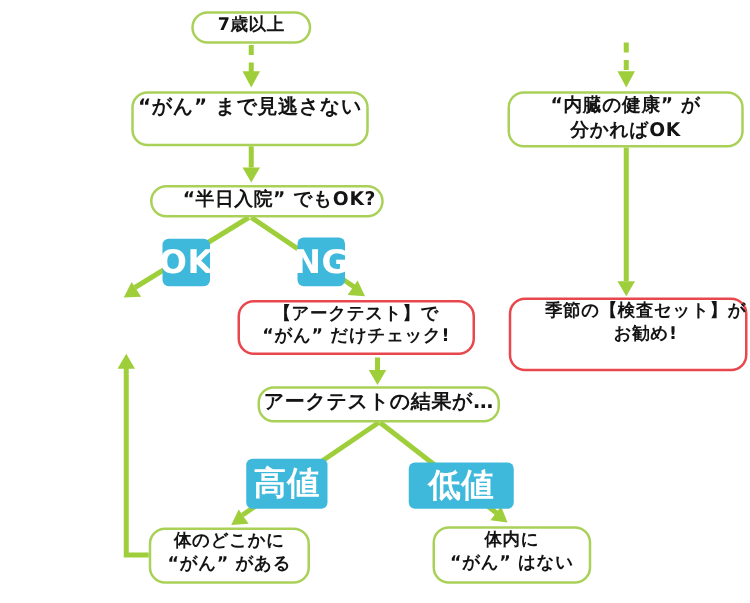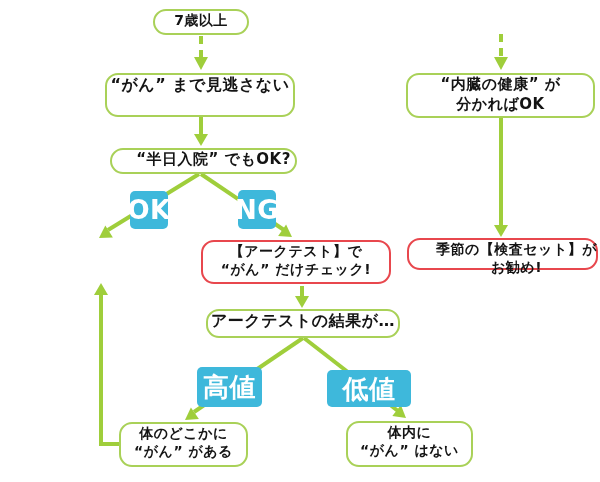--- a/index.html
+++ b/index.html
@@ -109,26 +109,26 @@
   </svg>
 
   <div class="node green-box fs14" style="left:153px; top:9px; width:96px; height:26px;">
     <span>7歳以上</span>
   </div>
 
   <div class="node green-box fs16" style="left:105px; top:73px; width:190px; height:44px;">
     <span>“がん” まで見逃さない</span>
   </div>
 
-  <div class="node green-box fs15" style="left:110px; top:148px; width:187px; height:26px;padding-left:20px;">
+  <div class="node green-box fs15" style="left:120px; top:148px; width:187px; height:26px;padding-left:20px;">
     <span>“半日入院” でもOK?</span>
   </div>
 
 
-  <div class="node red-box fs14" style="left:201px; top:240px; width:190px; height:44px;">
+  <div class="node red-box fs14" style="left:190px; top:240px; width:190px; height:44px;">
     <span>【アークテスト】で</span>
     <span>“がん” だけチェック!</span>
   </div>
 
   <div class="node green-box fs16" style="left:206px; top:309px; width:194px; height:29px;">
     <span>アークテストの結果が…</span>
   </div>
 
   <div class="node green-box fs14" style="left:119px; top:422px; width:129px; height:45px;">
     <span>体のどこかに</span>
@@ -139,21 +139,21 @@
     <span>体内に</span>
     <span>“がん” はない</span>
   </div>
 
 
   <div class="node green-box fs15" style="left:406px; top:73px; width:189px; height:45px;">
     <span>“内臓の健康” が</span>
     <span>分かればOK</span>
   </div>
 
-  <div class="node red-box fs14" style="left:407px; top:238px; width:191px; height:32px;padding-left:28px;">
+  <div class="node red-box fs14" style="left:407px; top:238px; width:191px; height:59px;padding-left:28px;">
     <span>季節の【検査セット】が</span>
     <span>お勧め!</span>
   </div>
 
   <div class="branch-label" style="left:130px; top:191px; width:38px; height:38px;">
     <span>OK</span>
   </div>
 
   <div class="branch-label" style="left:238px; top:190px; width:38px; height:39px;">
     <span>NG</span>

